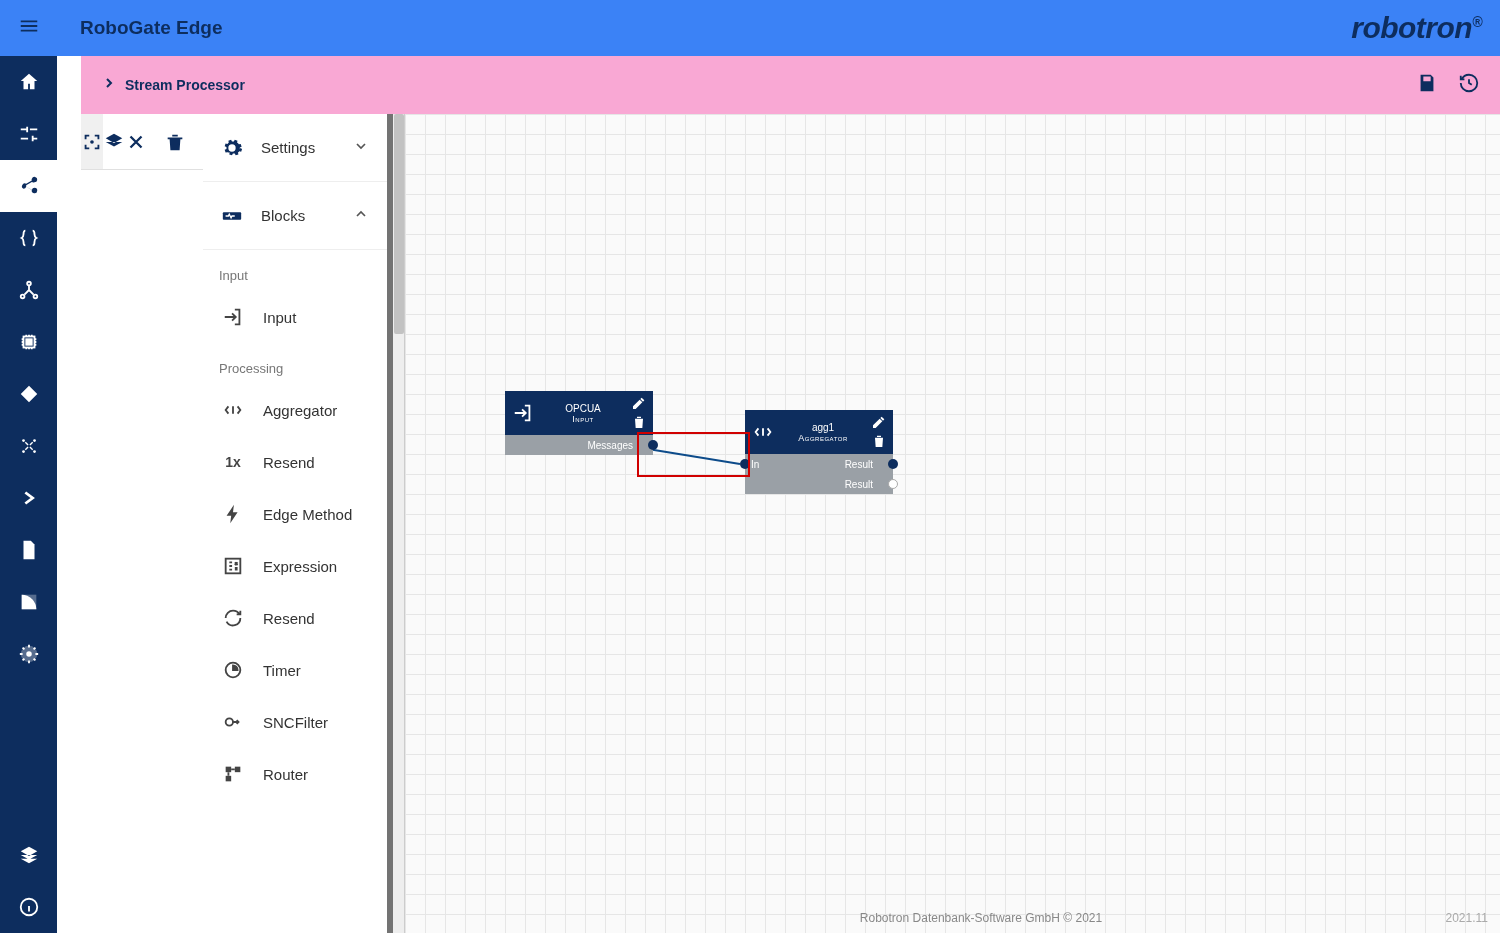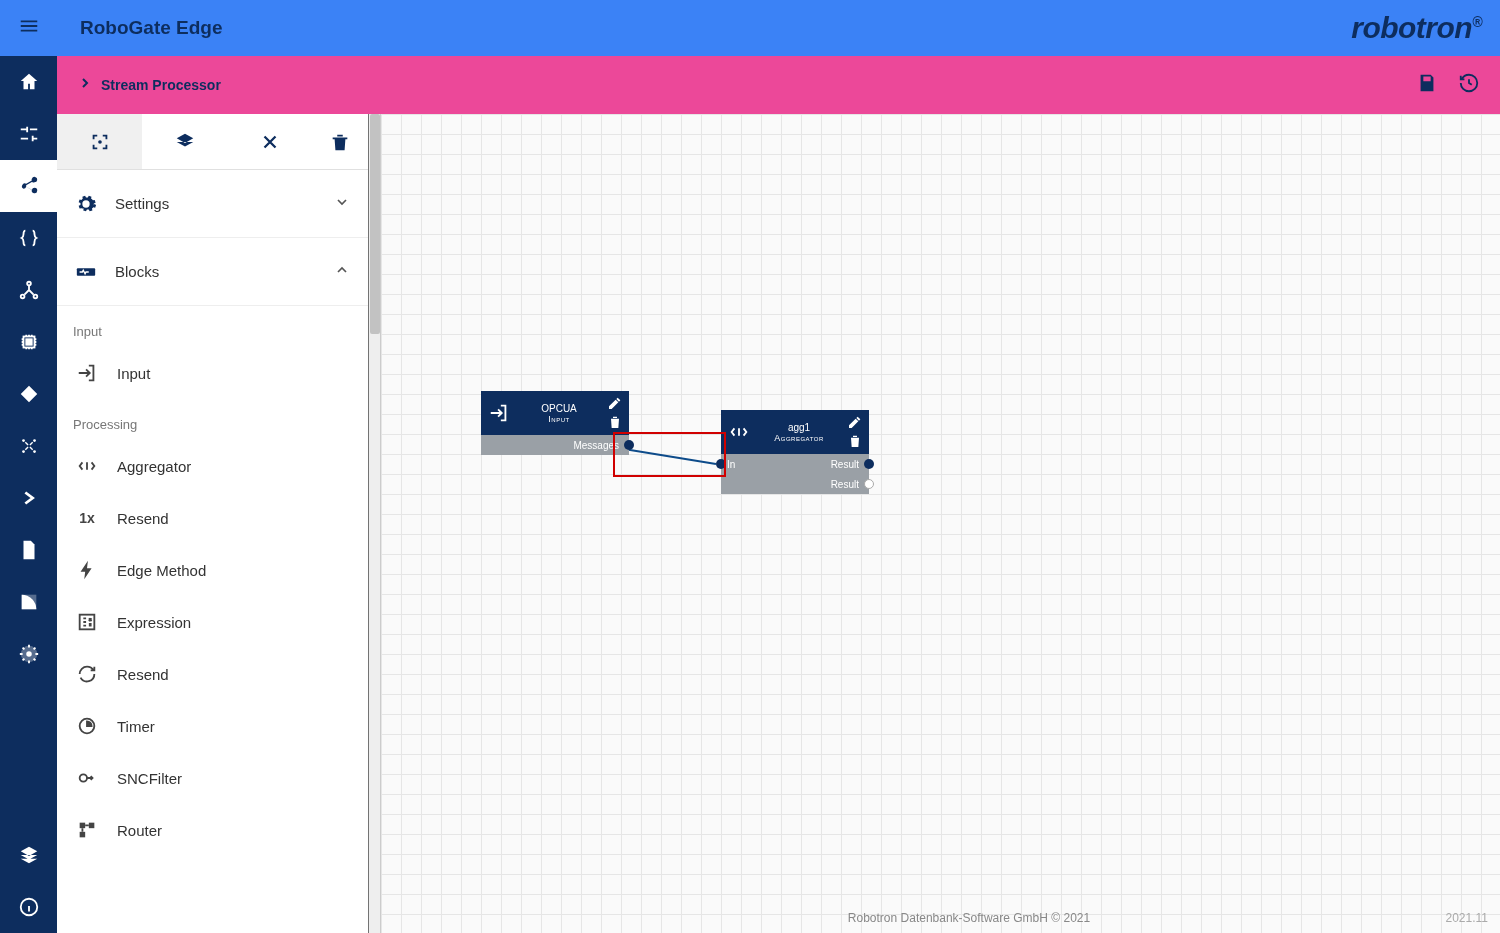--- a/index.html
+++ b/index.html
@@ -18,33 +18,33 @@
 .main { flex: 1; display: flex; min-height: 0; }
 
 
 .rail { width: 57px; background: #0d2d5e; display: flex; flex-direction: column; color: #fff; }
 .rail .rail-top { flex: 1; display: flex; flex-direction: column; }
 .rail .rail-item { height: 52px; display: flex; align-items: center; justify-content: center; cursor: pointer; color: #fff; }
 .rail .rail-item.active { background: #fff; color: #0d2d5e; }
 .rail-bottom { display: flex; flex-direction: column; }
 
 
-.content { flex: 1; display: flex; flex-direction: column; background: #ec4899; min-width: 0; }
+.content { flex: 1; display: flex; flex-direction: column; background: #f9a8d4; min-width: 0; margin-left: 24px; }
 
 
 .breadcrumb { height: 58px; display: flex; align-items: center; padding: 0 20px; }
 .breadcrumb .chev { color: #0d2d5e; margin-right: 8px; }
 .breadcrumb .crumb { color: #0d2d5e; font-size: 14px; font-weight: 600; flex: 1; }
 .breadcrumb .action { color: #0d2d5e; margin-left: 20px; cursor: pointer; }
 
 
 .editor-row { flex: 1; display: flex; min-height: 0; }
 
 
-.panel { width: 312px; background: #fff; display: flex; flex-direction: column; border-right: 1px solid #737373; }
+.panel { width: 312px; background: #fff; display: flex; border-right: 6px solid #737373; }
 .panel-tabs { height: 56px; display: flex; border-bottom: 1px solid #e0e0e0; }
 .panel-tab { flex: 1; display: flex; align-items: center; justify-content: center; color: #0d2d5e; cursor: pointer; }
 .panel-tab.active { background: #f0f0f0; }
 .panel-tab.delete-tab { flex: 0 0 56px; }
 
 .panel-body { flex: 1; overflow-y: auto; }
 .panel-section-header { height: 68px; display: flex; align-items: center; padding: 0 18px; border-bottom: 1px solid #eee; cursor: pointer; }
 .panel-section-header .sec-icon { color: #0d2d5e; margin-right: 18px; display:flex; align-items:center; }
 .panel-section-header .sec-label { flex: 1; color: #333; font-size: 15px; }
 .panel-section-header .sec-chev { color: #555; }
@@ -65,21 +65,21 @@
 
 
 .node { position: absolute; width: 148px; font-size: 10px; color: #fff; }
 .node-head { background: #0d2d5e; display: flex; align-items: stretch; height: 44px; }
 .node-head .nh-icon { width: 36px; display:flex; align-items:center; justify-content:center; }
 .node-head .nh-text { flex:1; display:flex; flex-direction:column; align-items:center; justify-content:center; }
 .node-head .nh-name { font-size: 10px; }
 .node-head .nh-type { font-size: 9px; font-variant: small-caps; letter-spacing: 0.5px; }
 .node-head .nh-actions { width: 28px; display:flex; flex-direction:column; align-items:center; justify-content:space-around; padding: 3px 0; }
 .node-head .nh-actions span { cursor:pointer; line-height:1; }
-.node-port-row { background: #9aa0a6; height: 20px; display:flex; align-items:center; padding: 0 10px; position:relative; color:#fff; font-size:10px; }
+.node-port-row { background: #9aa0a6; height: 20px; display:flex; align-items:center; padding: 0 20px; position:relative; color:#fff; font-size:10px; }
 .node-port-row.right { justify-content:flex-end; }
 .node-port-dot { position:absolute; width:10px; height:10px; border-radius:50%; background:#0d2d5e; top:50%; transform:translateY(-50%); }
 .node-port-dot.out { right:-5px; }
 .node-port-dot.in { left:-5px; }
 .node-port-dot.white { background:#fff; border:1px solid #aaa; }
 
 .highlight-box { position:absolute; border:2px solid #d00000; pointer-events:none; }
 
 
 svg.wires { position:absolute; top:0; left:0; width:100%; height:100%; pointer-events:none; }

